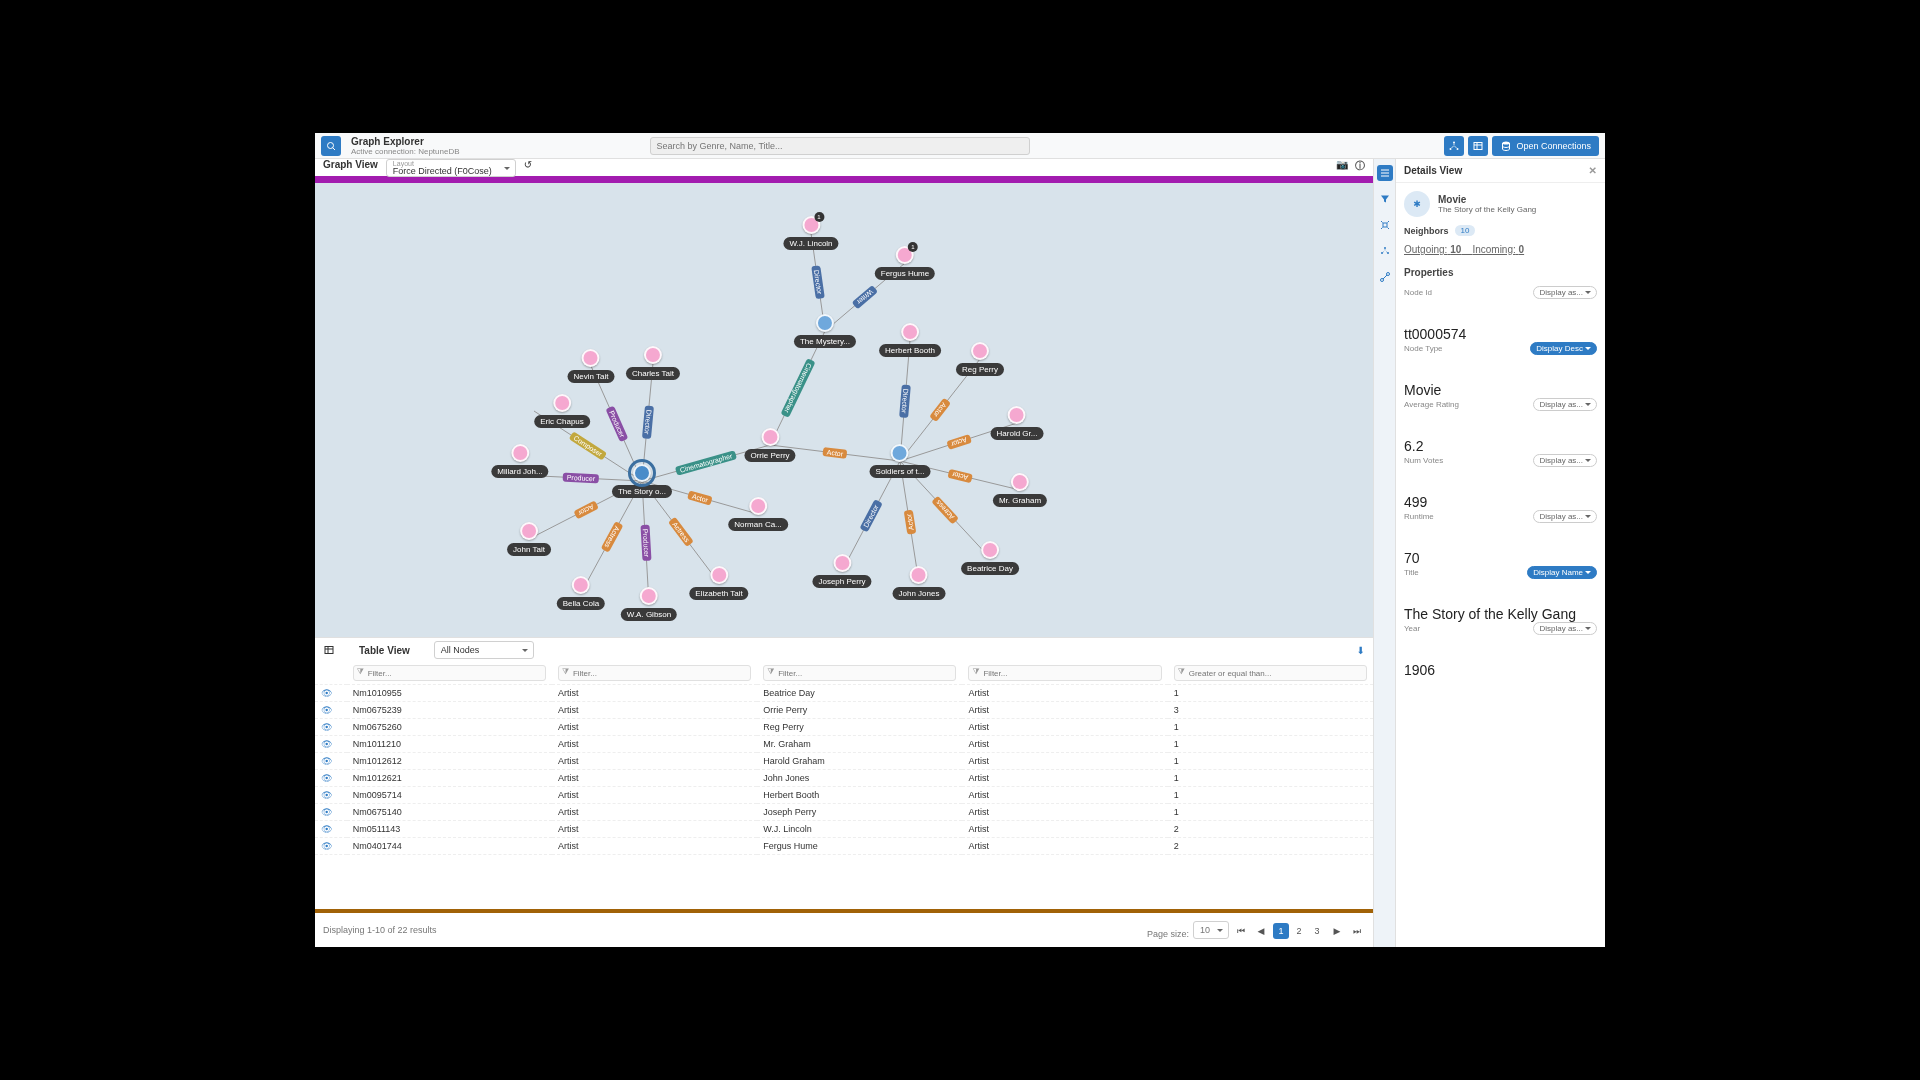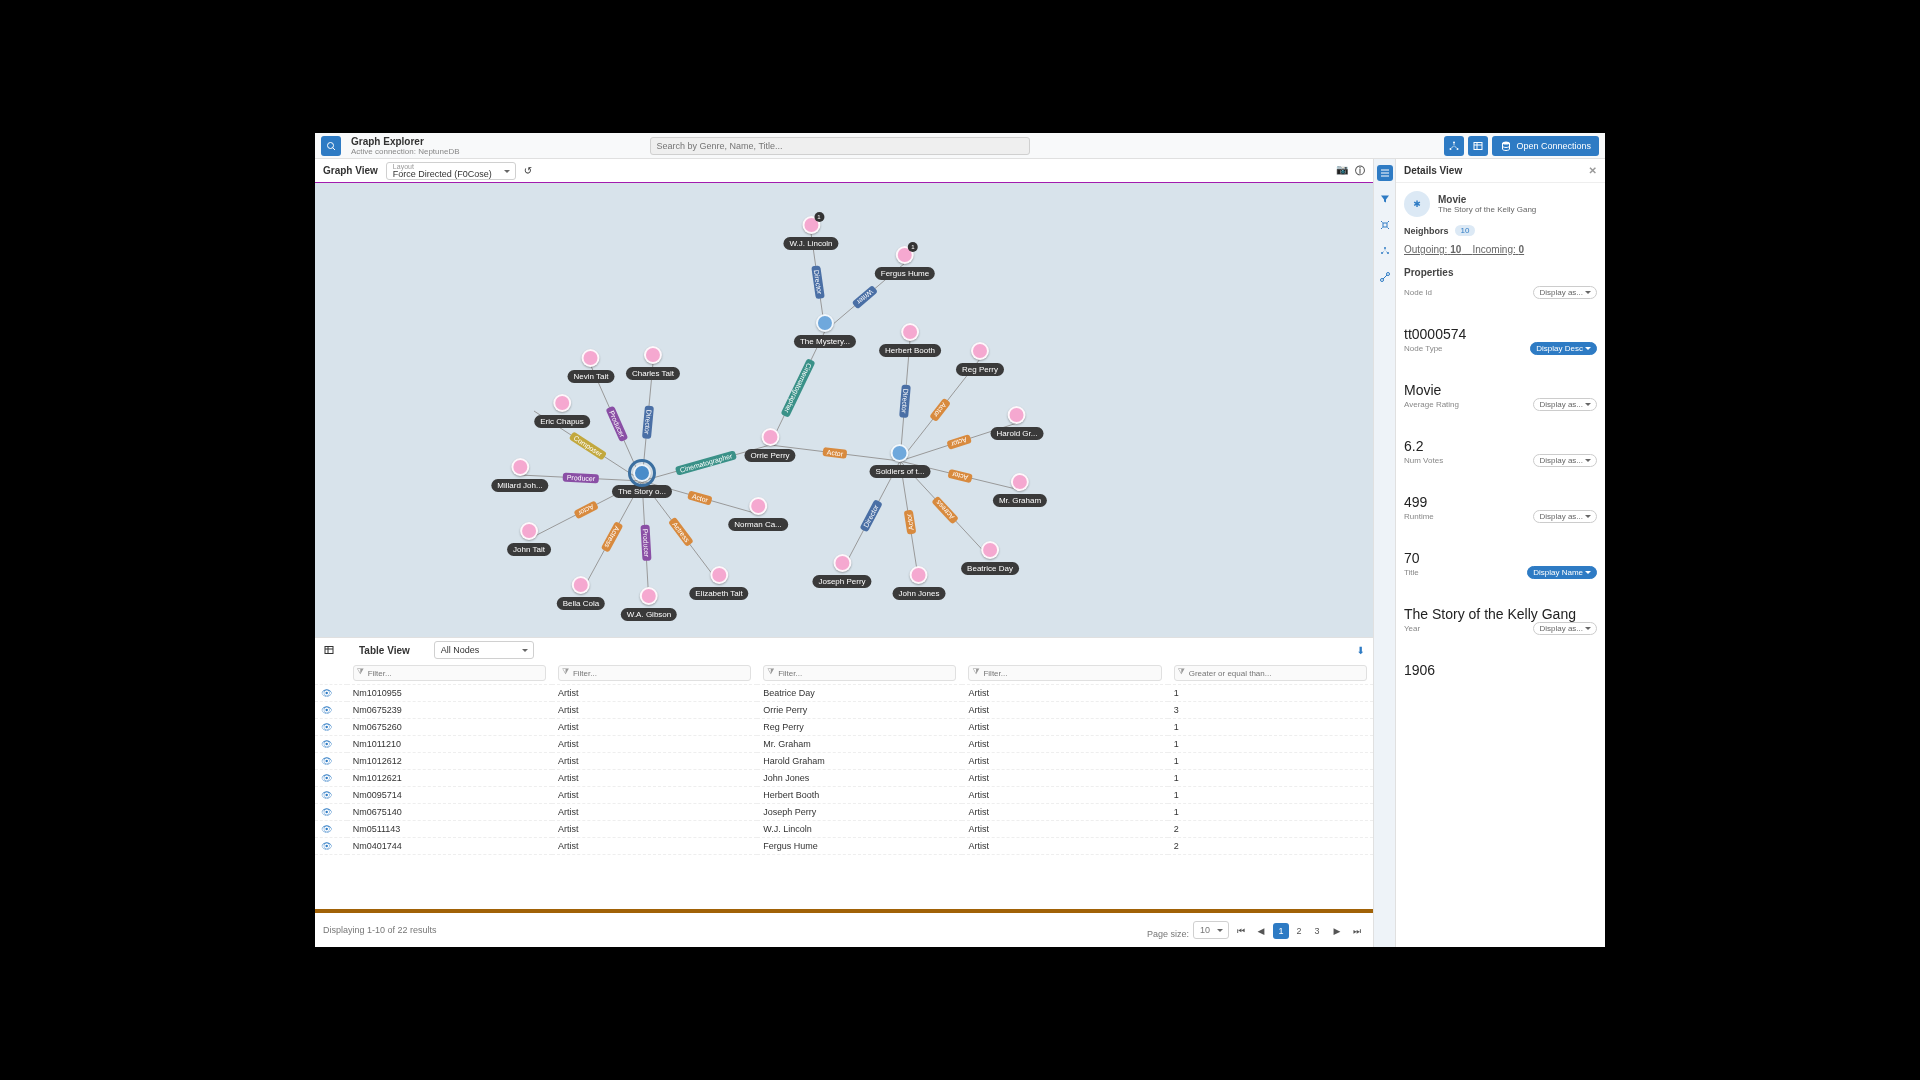--- a/index.html
+++ b/index.html
@@ -19,21 +19,21 @@
 
 
 .body { flex: 1; display: flex; min-height: 0; }
 .main-col { flex: 1; display: flex; flex-direction: column; min-width: 0; }
 .right-rail { width: 22px; background: #eef3f8; border-left: 1px solid #e0e0e0; display: flex; flex-direction: column; align-items: center; padding-top: 6px; gap: 10px; }
 .rail-btn { width: 16px; height: 16px; border-radius: 3px; display: flex; align-items: center; justify-content: center; color: #2e7bc4; cursor: pointer; }
 .rail-btn.active { background: #2e7bc4; color: #fff; }
 .details { width: 210px; border-left: 1px solid #e0e0e0; display: flex; flex-direction: column; }
 
 
-.gv-bar { height: 24px; border-bottom: 1px solid #a21caf; display: flex; align-items: center; padding: 0 8px; gap: 8px; font-size: 10px; }
+.gv-bar { height: 24px; border-bottom: 7px solid #a21caf; display: flex; align-items: flex-start; padding: 0 8px; gap: 8px; font-size: 10px; }
 .gv-bar .title { font-weight: 600; }
 .layout-sel { border: 1px solid #d0d0d0; border-radius: 3px; height: 18px; display: flex; flex-direction: column; justify-content: center; padding: 0 18px 0 6px; position: relative; font-size: 8px; color: #666; min-width:130px;}
 .layout-sel .lbl { font-size: 7px; color: #999; line-height: 7px; }
 .layout-sel .val { font-size: 9px; line-height: 9px; color: #333; }
 .layout-sel::after { content: ""; position: absolute; right: 5px; top: 7px; border: 3px solid transparent; border-top-color: #666; }
 .gv-bar .sp { margin-left: auto; display: flex; gap: 6px; color: #555; }
 .canvas { flex: 1; background: #d8e3eb; position: relative; overflow: hidden; }
 
 .node { position: absolute; display: flex; flex-direction: column; align-items: center; transform: translate(-50%, -50%); }
 .dot { width: 18px; height: 18px; border-radius: 50%; border: 2px solid rgba(255,255,255,0.9); box-shadow: 0 1px 2px rgba(0,0,0,0.3); display:flex;align-items:center;justify-content:center;}
@@ -218,21 +218,21 @@
     <div class="nlabel">Orrie Perry</div>
           </div>
           <div class="node" style="left: 585px; top: 278px;">
             <div class="dot blue" style="position:relative;"></div>
     <div class="nlabel">Soldiers of t...</div>
           </div>
           <div class="node" style="left: 705px; top: 307px;">
             <div class="dot pink" style="position:relative;"></div>
     <div class="nlabel">Mr. Graham</div>
           </div>
-          <div class="node" style="left: 205px; top: 292px;">
+          <div class="node" style="left: 205px; top: 278px;">
             <div class="dot pink" style="position:relative;"></div>
     <div class="nlabel">Millard Joh...</div>
           </div>
           <div class="node" style="left: 327px; top: 298px;">
             <div class="dot blue sel" style="position:relative;"></div>
     <div class="nlabel">The Story o...</div>
           </div>
           <div class="node" style="left: 443px; top: 331px;">
             <div class="dot pink" style="position:relative;"></div>
     <div class="nlabel">Norman Ca...</div>

